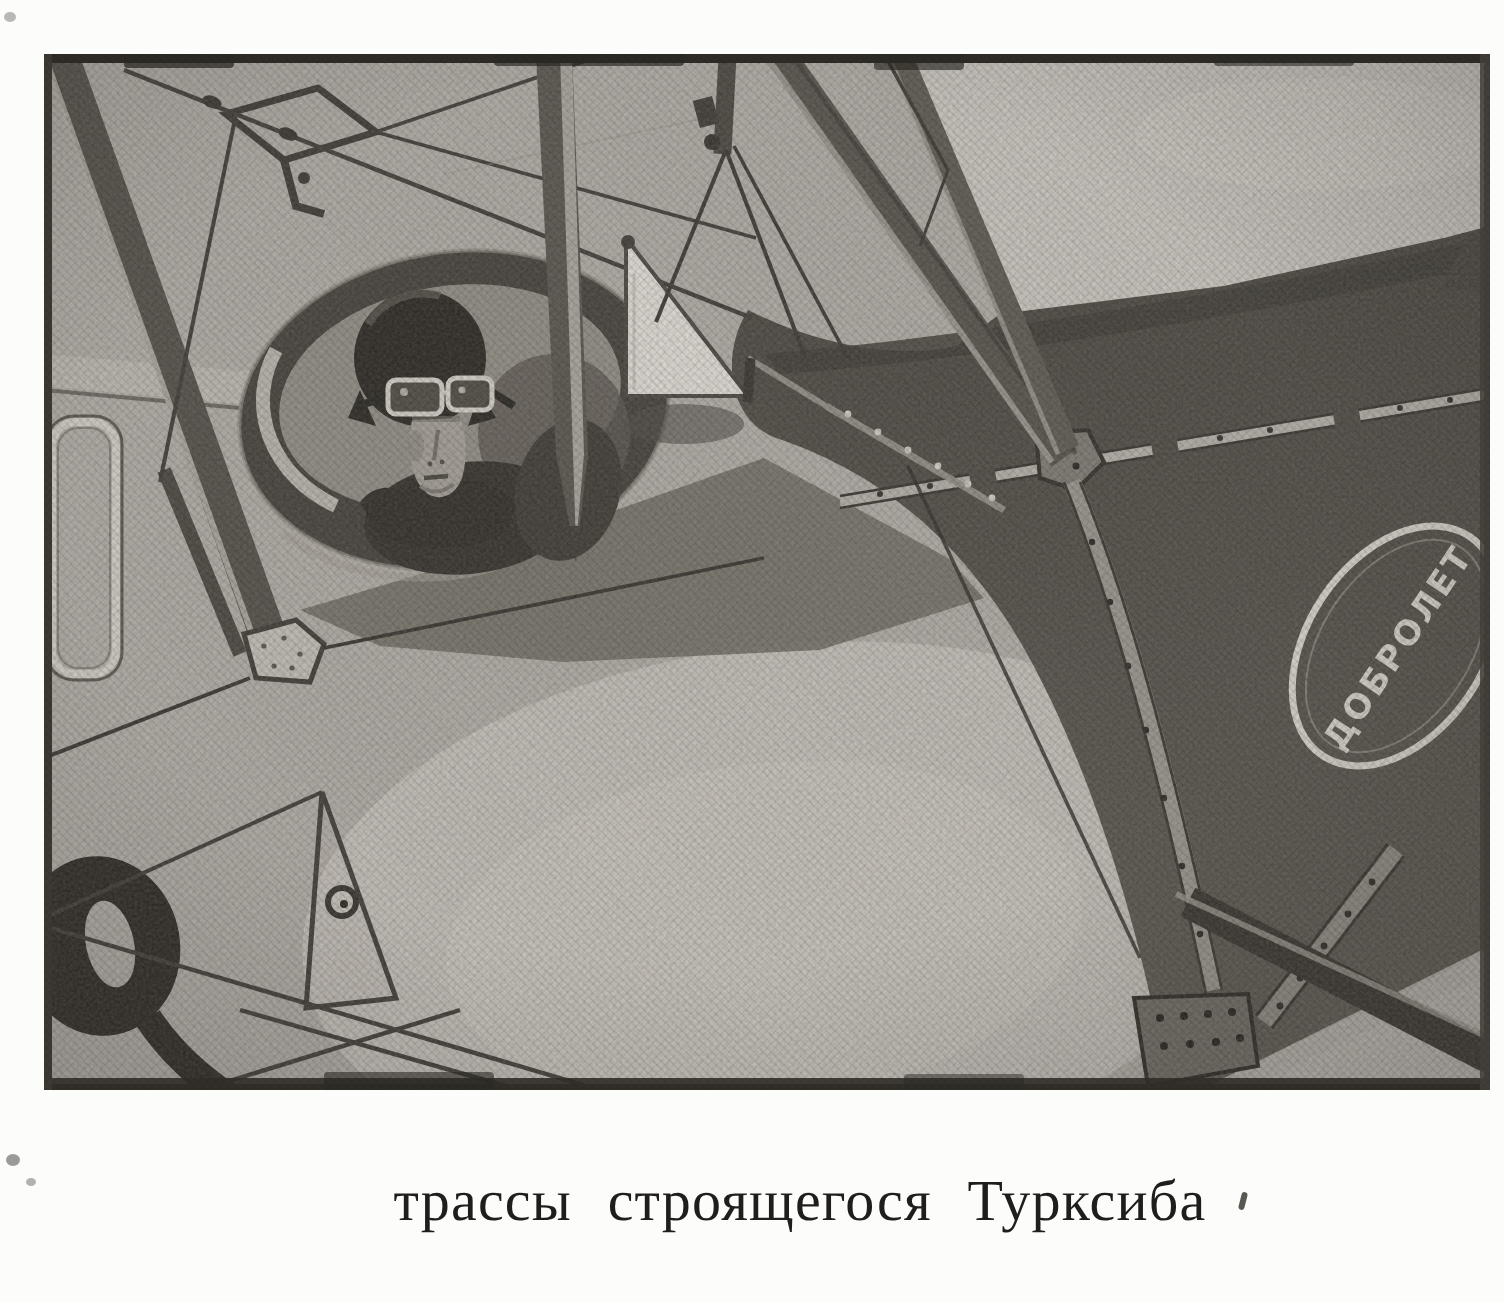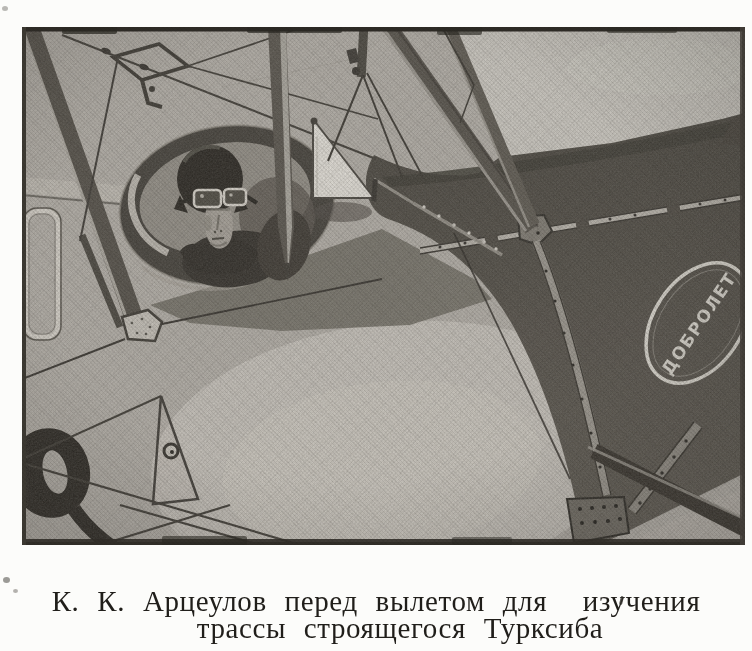--- a/index.html
+++ b/index.html
@@ -319,20 +319,19 @@
     <rect x="140" y="509" width="85" height="9" fill="#2b2923" opacity="0.6" rx="2"></rect>
     <rect x="430" y="510" width="60" height="8" fill="#2b2923" opacity="0.5" rx="2"></rect>
     <rect x="0" y="0" width="4" height="518" fill="#3c3932"></rect>
     <rect x="718" y="0" width="5" height="518" fill="#44403a" opacity="0.85"></rect>
   </g>
 </svg>
 <div class="halftone"></div>
 </figure>
 
 <figcaption class="caption">
-  <div class="cap-line l1">К. К. Арцеулов перед вылетом для  изучения</div>
   <div class="cap-line l2">трассы строящегося Турксиба</div>
 </figcaption>
 
 <div class="speck s1"></div>
 <div class="speck s2"></div>
 <div class="speck s3"></div>
 <div class="speck s4"></div>
 
 </body></html>

